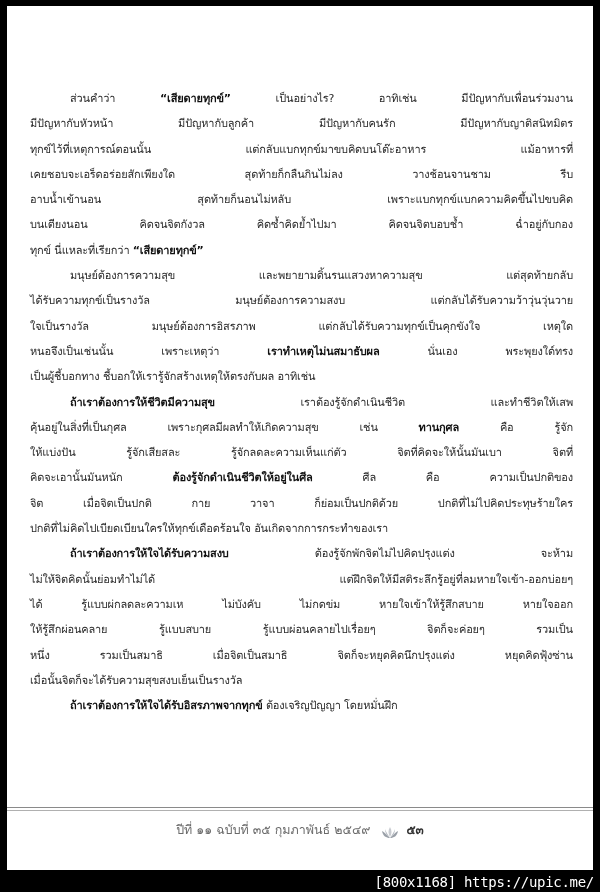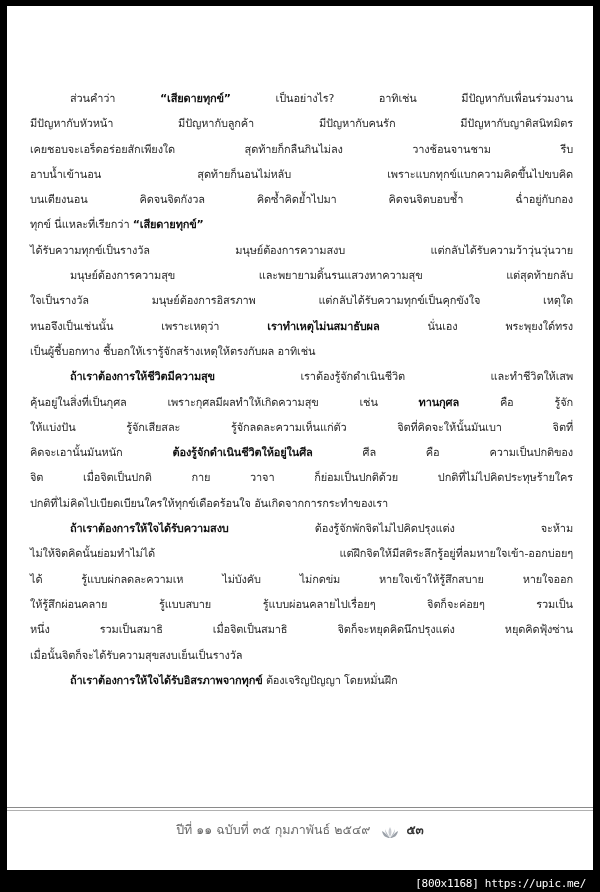--- a/index.html
+++ b/index.html
@@ -69,41 +69,42 @@
     }
     .footer .pageno {
       font-family: "DejaVu Sans", sans-serif;
       font-weight: bold;
       color: #333;
       font-size: 12px;
     }
 
     .watermark {
       position: absolute;
-      right: 14px;
+      right: 6px;
       bottom: 2px;
       color: #fff;
       font-family: "DejaVu Sans Mono", monospace;
-      font-size: 11px;
+      font-size: 14px;
       letter-spacing: -0.3px;
     }
   </style>
 </head>
 <body>
 
 <div class="page">
   <div class="body-text" id="body-text">
       <span class="line indent"><span>ส่วนคำว่า </span><span class="b">“เสียดายทุกข์”</span><span> เป็นอย่างไร? อาทิเช่น มีปัญหากับเพื่อนร่วมงาน</span></span>
       <span class="line"><span>มีปัญหากับหัวหน้า มีปัญหากับลูกค้า มีปัญหากับคนรัก มีปัญหากับญาติสนิทมิตร</span></span>
+      <span class="line"><span>ทุกข์ไว้ที่เหตุการณ์ตอนนั้น แต่กลับแบกทุกข์มาขบคิดบนโต๊ะอาหาร แม้อาหารที่</span></span>
       <span class="line"><span>เคยชอบจะเอร็ดอร่อยสักเพียงใด สุดท้ายก็กลืนกินไม่ลง วางช้อนจานชาม รีบ</span></span>
       <span class="line"><span>อาบน้ำเข้านอน สุดท้ายก็นอนไม่หลับ เพราะแบกทุกข์แบกความคิดขึ้นไปขบคิด</span></span>
       <span class="line"><span>บนเตียงนอน คิดจนจิตกังวล คิดซ้ำคิดย้ำไปมา คิดจนจิตบอบช้ำ ฉ่ำอยู่กับกอง</span></span>
       <span class="line last"><span>ทุกข์ นี่แหละที่เรียกว่า </span><span class="b">“เสียดายทุกข์”</span></span>
+      <span class="line indent"><span>มนุษย์ต้องการความสุข และพยายามดิ้นรนแสวงหาความสุข แต่สุดท้ายกลับ</span></span>
       <span class="line"><span>ได้รับความทุกข์เป็นรางวัล มนุษย์ต้องการความสงบ แต่กลับได้รับความว้าวุ่นวุ่นวาย</span></span>
-      <span class="line indent"><span>มนุษย์ต้องการความสุข และพยายามดิ้นรนแสวงหาความสุข แต่สุดท้ายกลับ</span></span>
       <span class="line"><span>ใจเป็นรางวัล มนุษย์ต้องการอิสรภาพ แต่กลับได้รับความทุกข์เป็นคุกขังใจ เหตุใด</span></span>
       <span class="line"><span>หนอจึงเป็นเช่นนั้น เพราะเหตุว่า </span><span class="b">เราทำเหตุไม่นสมาธับผล</span><span> นั่นเอง พระพุยงใด์ทรง</span></span>
       <span class="line last"><span>เป็นผู้ชี้บอกทาง ชี้บอกให้เรารู้จักสร้างเหตุให้ตรงกับผล อาทิเช่น</span></span>
       <span class="line indent"><span class="b">ถ้าเราต้องการให้ชีวิตมีความสุข</span><span> เราต้องรู้จักดำเนินชีวิต และทำชีวิตให้เสพ</span></span>
       <span class="line"><span>คุ้นอยู่ในสิ่งที่เป็นกุศล เพราะกุศลมีผลทำให้เกิดความสุข เช่น </span><span class="b">ทานกุศล</span><span> คือ รู้จัก</span></span>
       <span class="line"><span>ให้แบ่งปัน รู้จักเสียสละ รู้จักลดละความเห็นแก่ตัว จิตที่คิดจะให้นั้นมันเบา จิตที่</span></span>
       <span class="line"><span>คิดจะเอานั้นมันหนัก </span><span class="b">ต้องรู้จักดำเนินชีวิตให้อยู่ในศีล</span><span> ศีล คือ ความเป็นปกติของ</span></span>
       <span class="line"><span>จิต เมื่อจิตเป็นปกติ กาย วาจา ก็ย่อมเป็นปกติด้วย ปกติที่ไม่ไปคิดประทุษร้ายใคร</span></span>
       <span class="line last"><span>ปกติที่ไม่คิดไปเบียดเบียนใครให้ทุกข์เดือดร้อนใจ อันเกิดจากการกระทำของเรา</span></span>
       <span class="line indent"><span class="b">ถ้าเราต้องการให้ใจได้รับความสงบ</span><span> ต้องรู้จักพักจิตไม่ไปคิดปรุงแต่ง จะห้าม</span></span>

